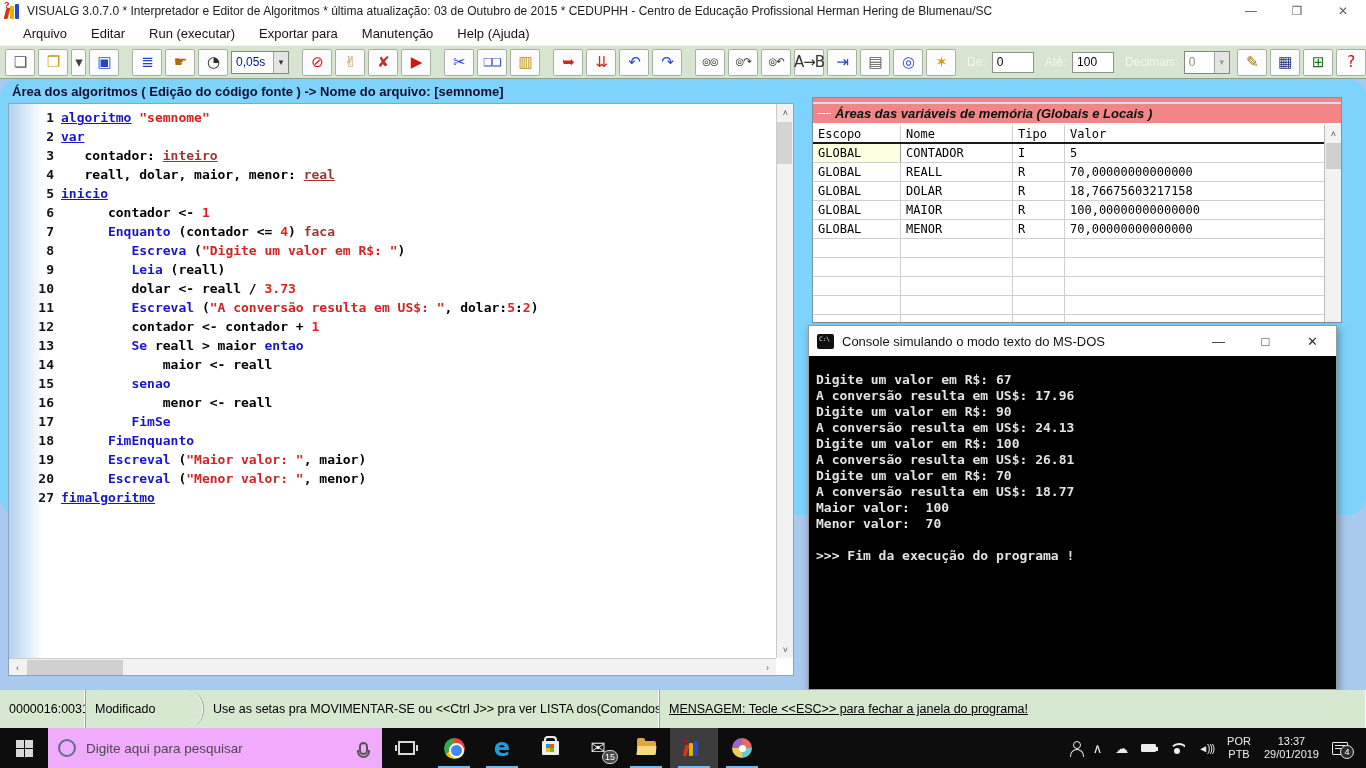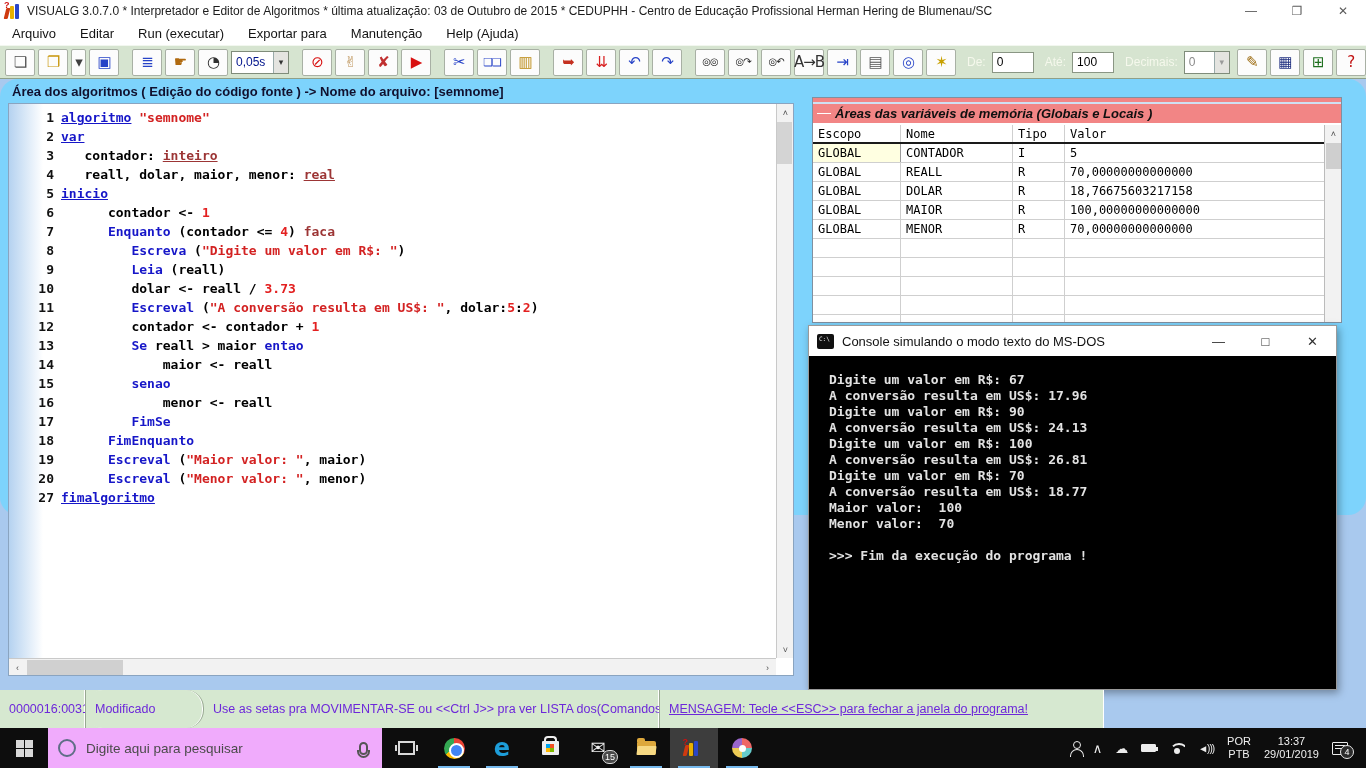--- a/index.html
+++ b/index.html
@@ -16,21 +16,21 @@
   .vg-icon .bk2 { left:6px;  height:13px; background:#e8b000; }
   .vg-icon .bk3 { left:11px; height:15px; background:#2a46c8; }
   .vg-icon .qm  { position:absolute; left:0; top:-3px; color:#d01010; font-size:9px; font-weight:bold; }
   .title-text { font-size:12px; color:#1c1c1c; white-space:nowrap; }
   .win-controls { position:absolute; right:0; top:0; height:22px; display:flex; }
   .win-btn { width:46px; height:22px; display:flex; align-items:center; justify-content:center;
     font-size:12px; color:#5a5a5a; }
 
   
   .menubar { position:absolute; left:0; top:22px; width:1366px; height:23px; background:#ffffff;
-    display:flex; align-items:center; gap:24px; padding-left:12px; font-size:13px; color:#141414; }
+    display:flex; align-items:center; gap:24px; padding-left:23px; font-size:13px; color:#141414; }
   .menu-item { cursor:default; }
 
   
   .toolbar { position:absolute; left:0; top:45px; width:1366px; height:34px;
     background:#d6e4d0; border-top:1px solid #f2f7ef; border-bottom:1px solid #8fa089;
     display:flex; align-items:center; padding-left:5px; gap:3px; }
   .tbtn { flex:none; width:30px; height:27px; background:#fcfcfc; border:1px solid #a8b0a4;
     border-radius:2px; display:flex; align-items:center; justify-content:center;
     font-family:"DejaVu Sans", sans-serif; padding:0; cursor:default; }
   .tbtn .glyph { font-size:15px; line-height:1; letter-spacing:-1px; }
@@ -99,25 +99,25 @@
     border:1px solid #9a9a9a; background:#000; box-shadow:2px 3px 8px rgba(0,0,0,.35); }
   .console-title { height:30px; background:#ffffff; display:flex; align-items:center; padding-left:8px; }
   .dos-icon { width:17px; height:15px; background:#101010; border-radius:2px; color:#e8e8e8;
     font-size:6px; font-family:"DejaVu Sans Mono",monospace; padding:1px 0 0 2px; flex:none; }
   .console-title-text { font-size:13px; color:#121212; margin-left:8px; white-space:nowrap; }
   .console-controls { margin-left:auto; display:flex; height:100%; }
   .cbtn { width:47px; display:flex; align-items:center; justify-content:center; font-size:13px; color:#303030; }
   .console-body { position:absolute; left:0; top:30px; right:0; bottom:0; background:#000;
     padding:16px 0 0 7px; }
   .con-line { font-family:"DejaVu Sans Mono", monospace; font-size:13px; font-weight:bold;
-    color:#e2e2e2; line-height:16px; white-space:pre;margin-left:13px; }
-
-  
-  .statusbar { position:absolute; left:0; top:690px; width:1104px; height:38px; background:#d6e8d0;
-    display:flex; font-size:12.5px; color:#6d28d9; }
+    color:#e2e2e2; line-height:16px; white-space:pre; }
+
+  
+  .statusbar { position:absolute; left:0; top:690px; width:1366px; height:38px; background:#d6e8d0;
+    display:flex; font-size:12.5px; color:#000000; }
   .sect { height:100%; display:flex; align-items:center; padding:0 9px;
     border-right:1px solid #98a892; box-shadow:inset -1px 0 0 #ffffff; white-space:nowrap; overflow:hidden; }
   .sect.s1 { width:86px; } .sect.s2 { width:118px;border-radius:18px; } .sect.s3 { width:456px; } .sect.s4 { flex:1; border-right:none;text-decoration:underline; }
 
   
   .taskbar { position:absolute; left:0; top:728px; width:1366px; height:40px; background:#0d0d0d;
     display:flex; align-items:stretch; color:#fff; }
   .tb-item { width:48px; display:flex; align-items:center; justify-content:center; position:relative; flex:none; }
   .tb-item.active::after { content:""; position:absolute; left:8px; right:8px; bottom:0; height:2px; background:#76b9ed; }
   .tb-item.current { background:#3d3d3d; }

